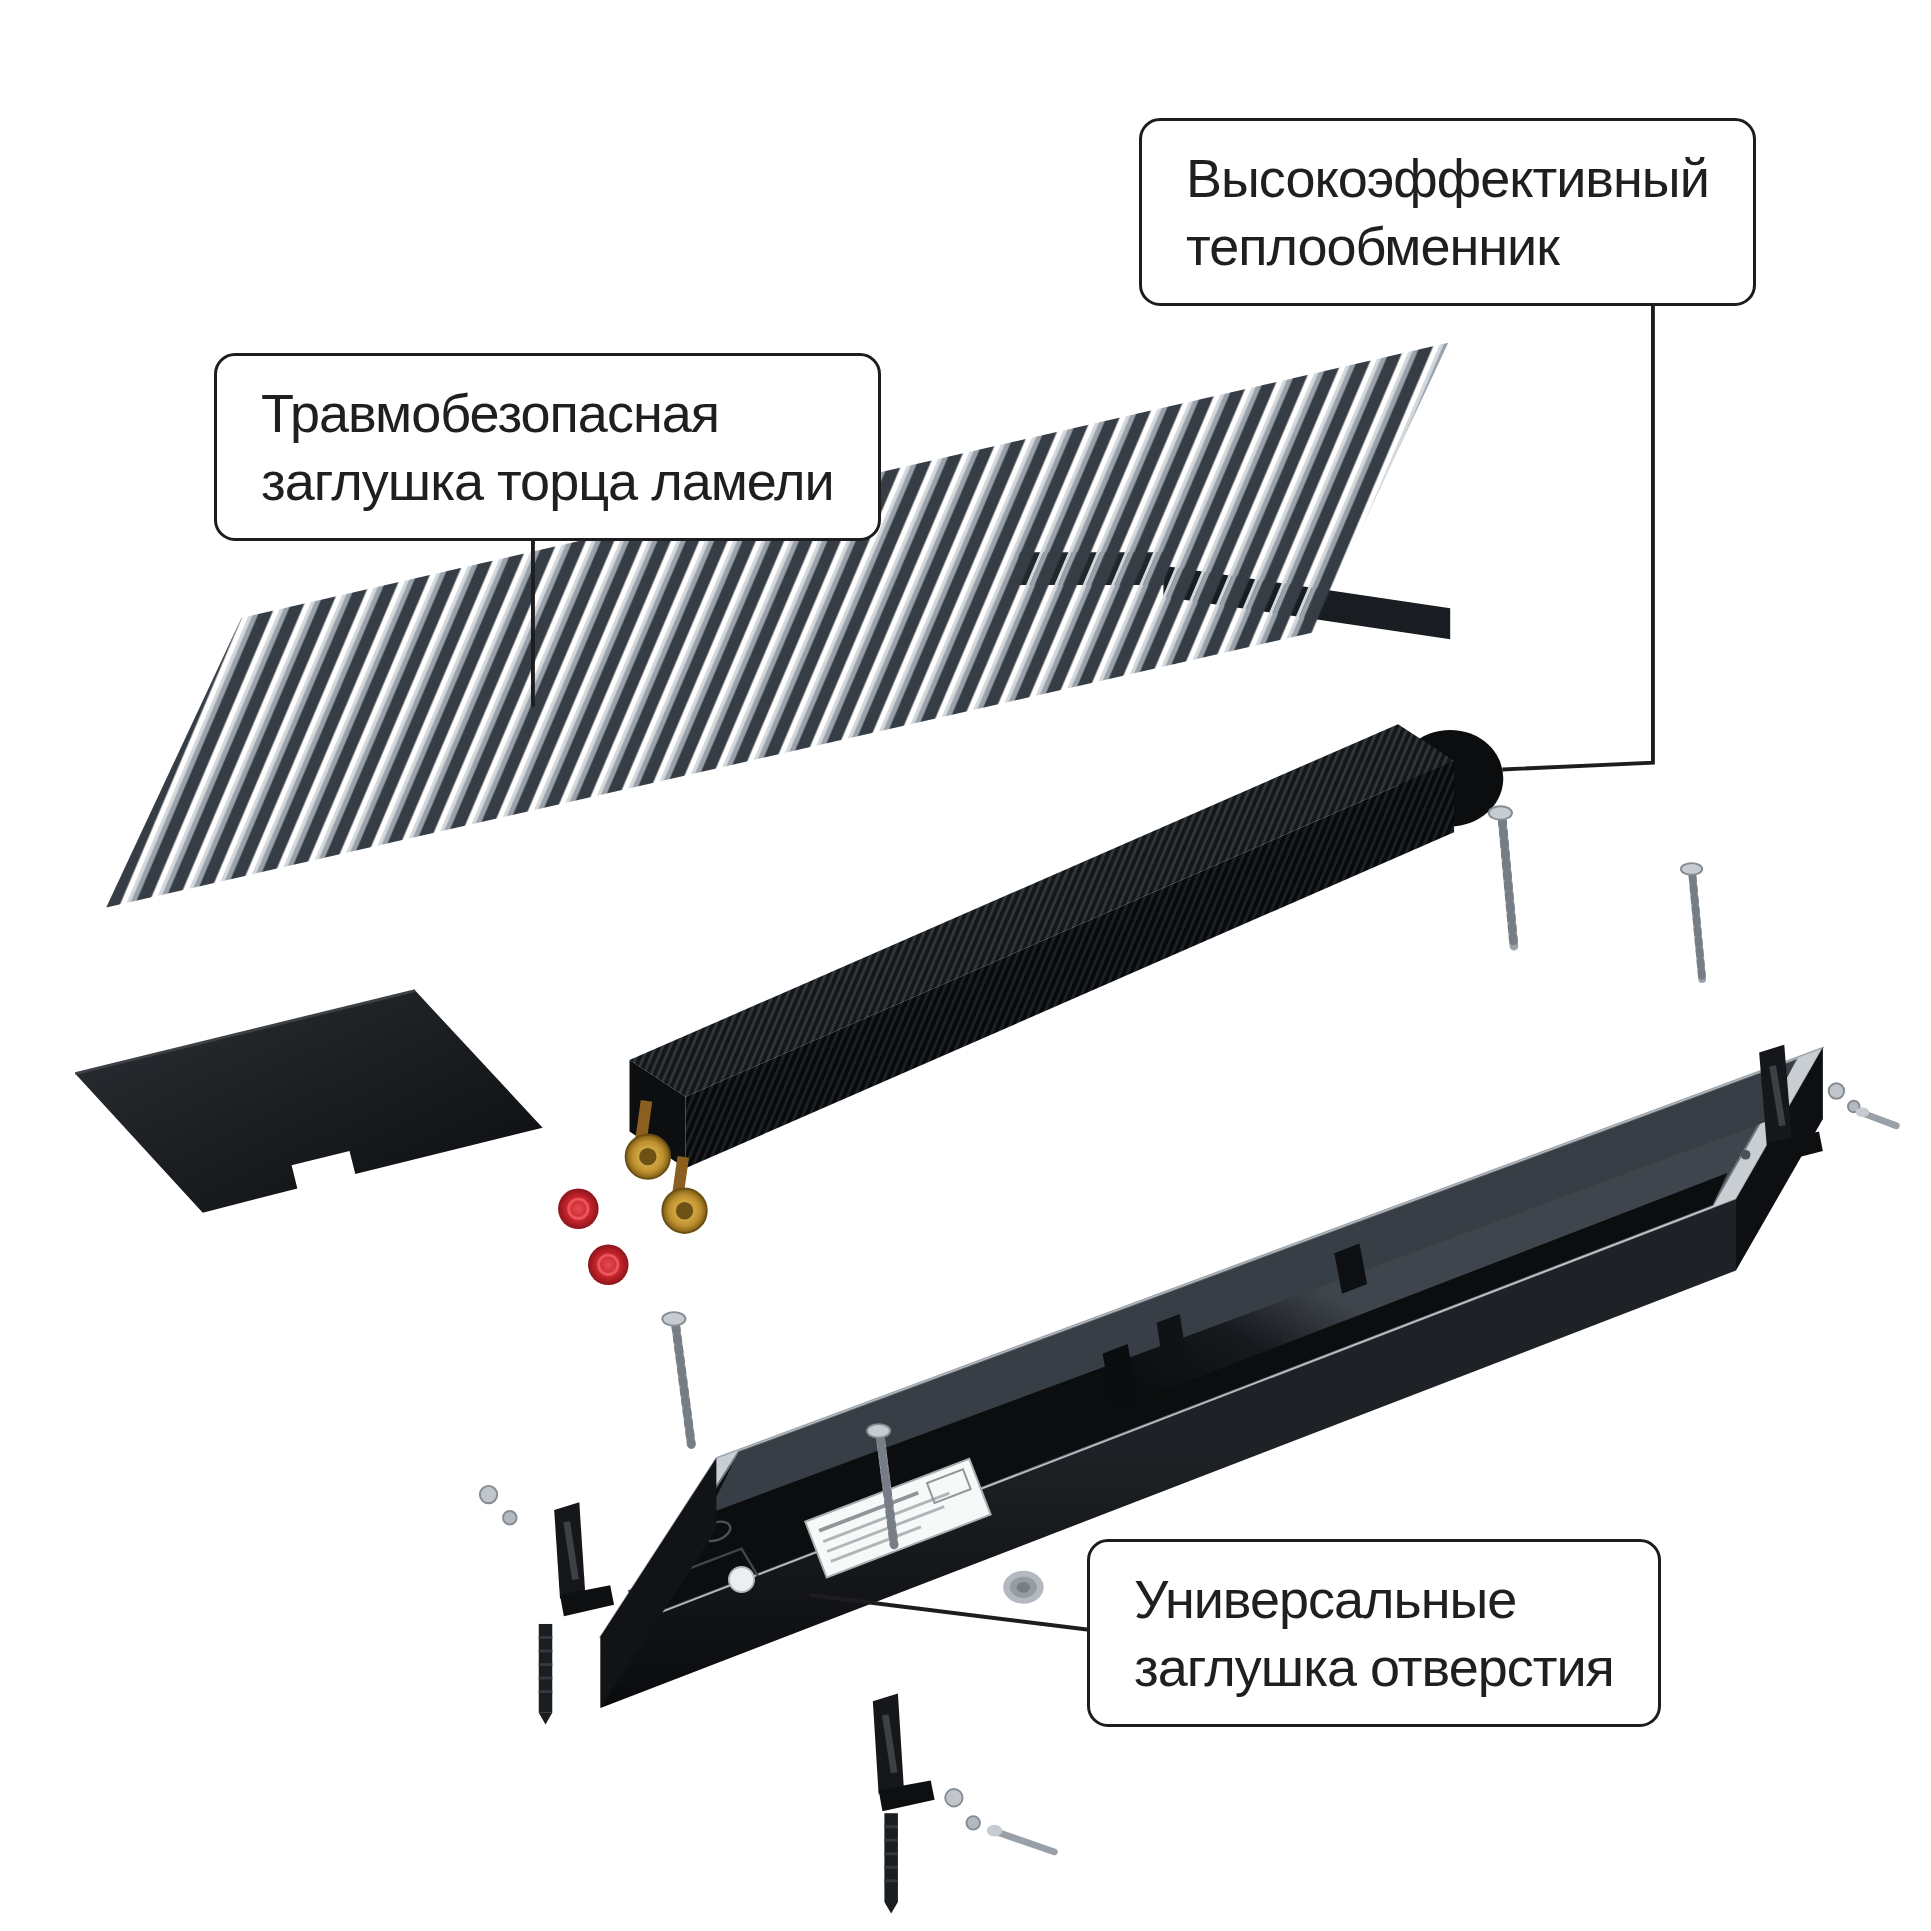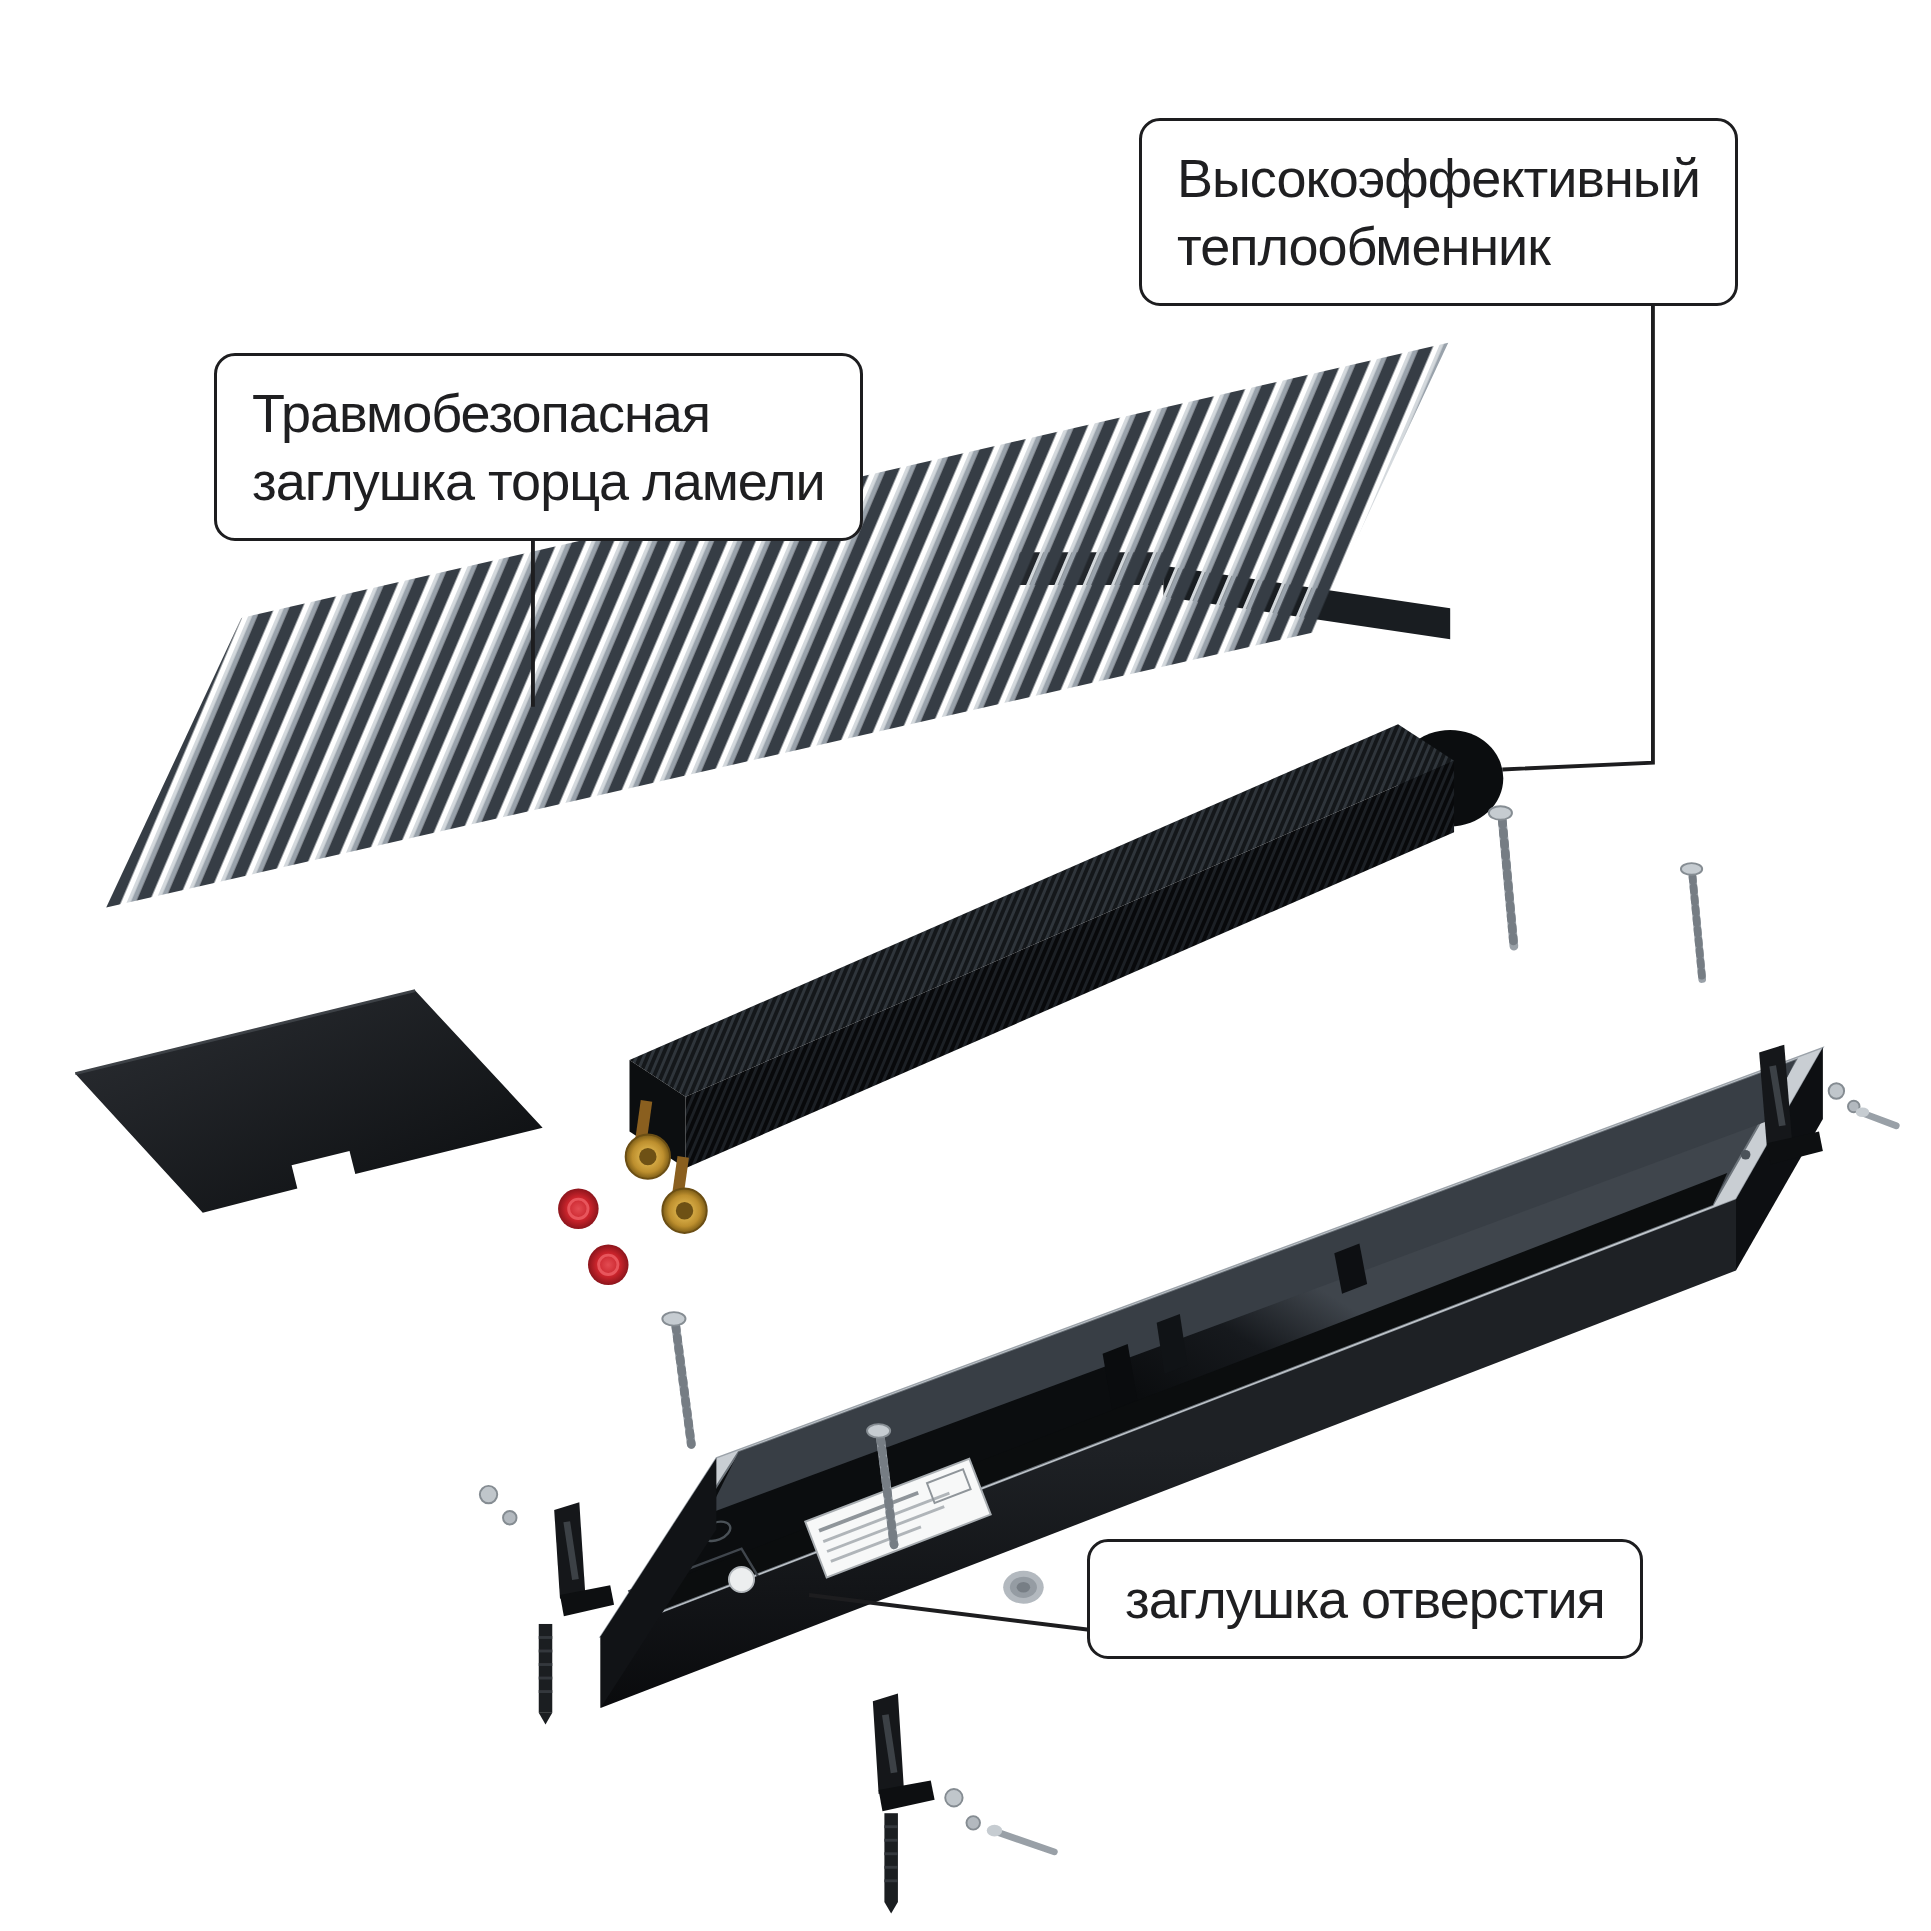--- a/index.html
+++ b/index.html
@@ -6,21 +6,21 @@
   .stage{
     position:relative;width:1931px;height:1931px;background:#ffffff;overflow:hidden;
     font-family:"Liberation Sans",sans-serif;
   }
   .stage svg{position:absolute;left:0;top:0;}
   .callout{
     position:absolute;
     background:#ffffff;
     border:3.9px solid #1d1d1f;
     border-radius:21px;
-    padding:23px 35px;
+    padding:23px 44px;
     font-size:54px;
     line-height:1.26;
     letter-spacing:-1px;
     color:#1f1f21;
     white-space:nowrap;
   }
   .callout .line{display:block;}
   .callout-heat{left:1139px;top:118px;}
   .callout-lamella{left:214px;top:353px;}
   .callout-mounting{left:1087px;top:1539px;}
@@ -226,17 +226,18 @@
   <span class="line">Высокоэффективный</span>
   <span class="line">теплообменник</span>
 </div>
 
 <div class="callout callout-lamella">
   <span class="line">Травмобезопасная</span>
   <span class="line">заглушка торца ламели</span>
 </div>
 
 <div class="callout callout-mounting">
+  <span class="line">Универсальные</span>
   <span class="line">заглушка отверстия</span>
 </div>
 
 </div>
 
 
 </body></html>

